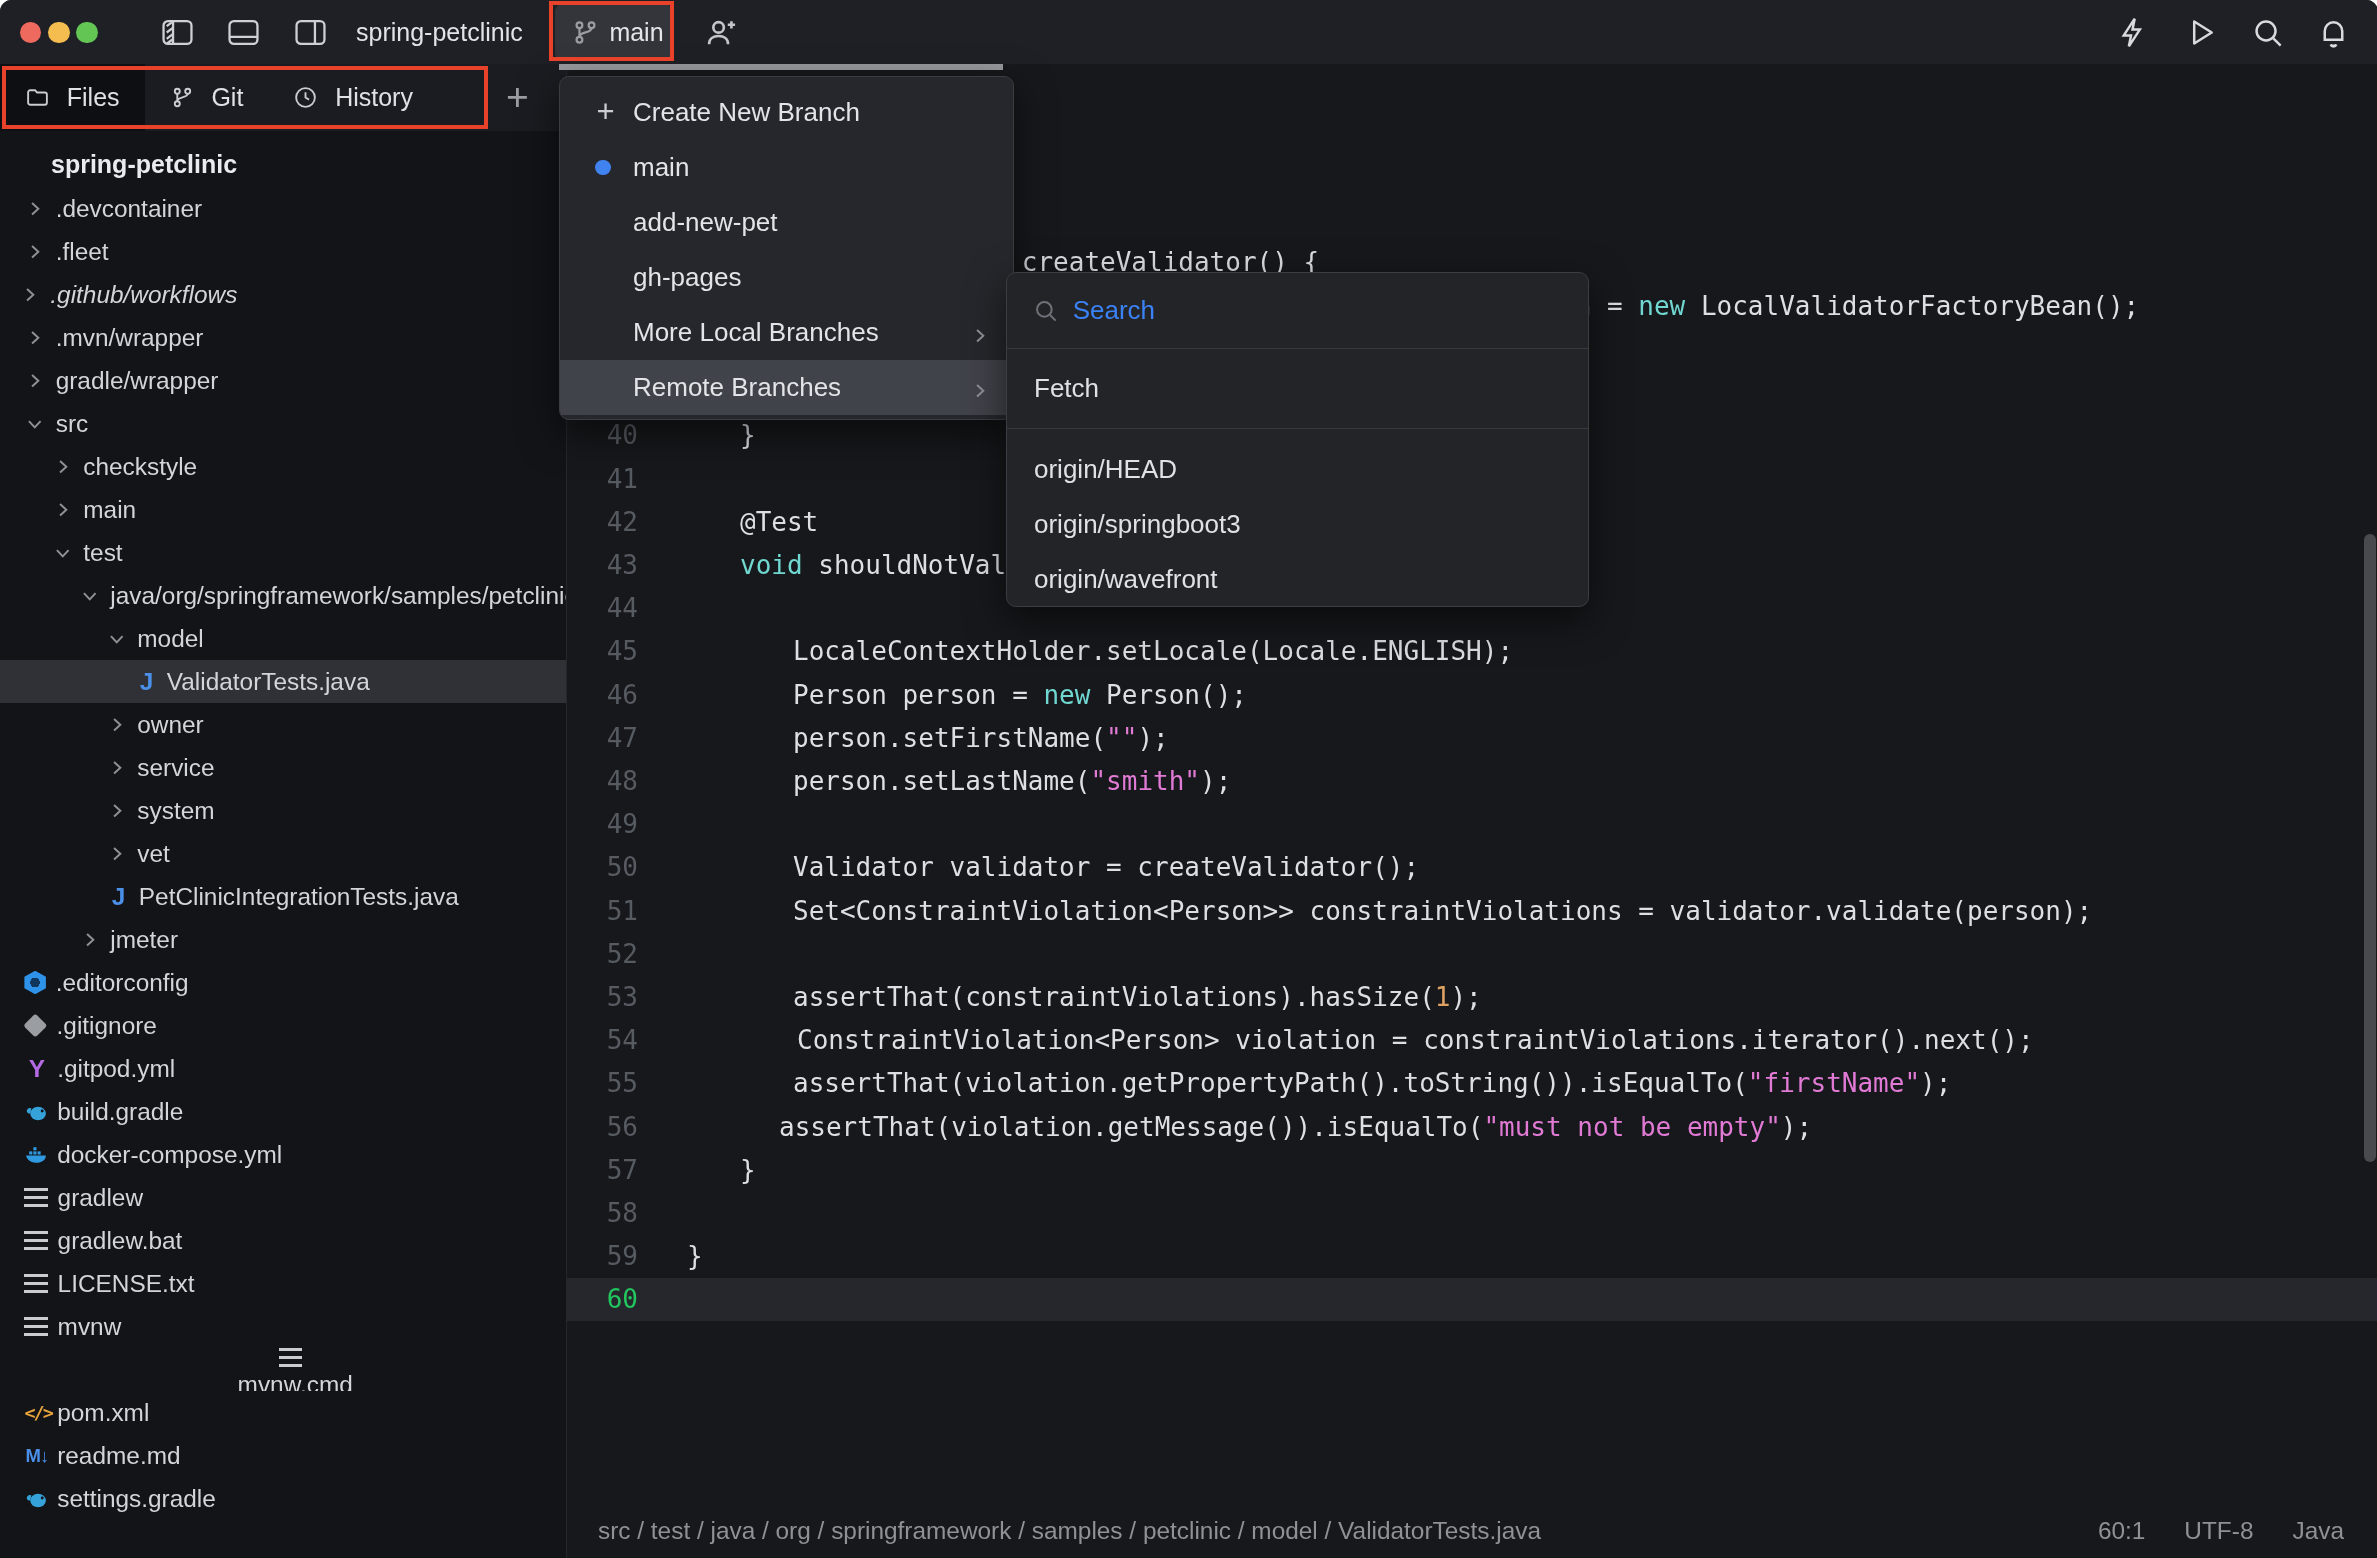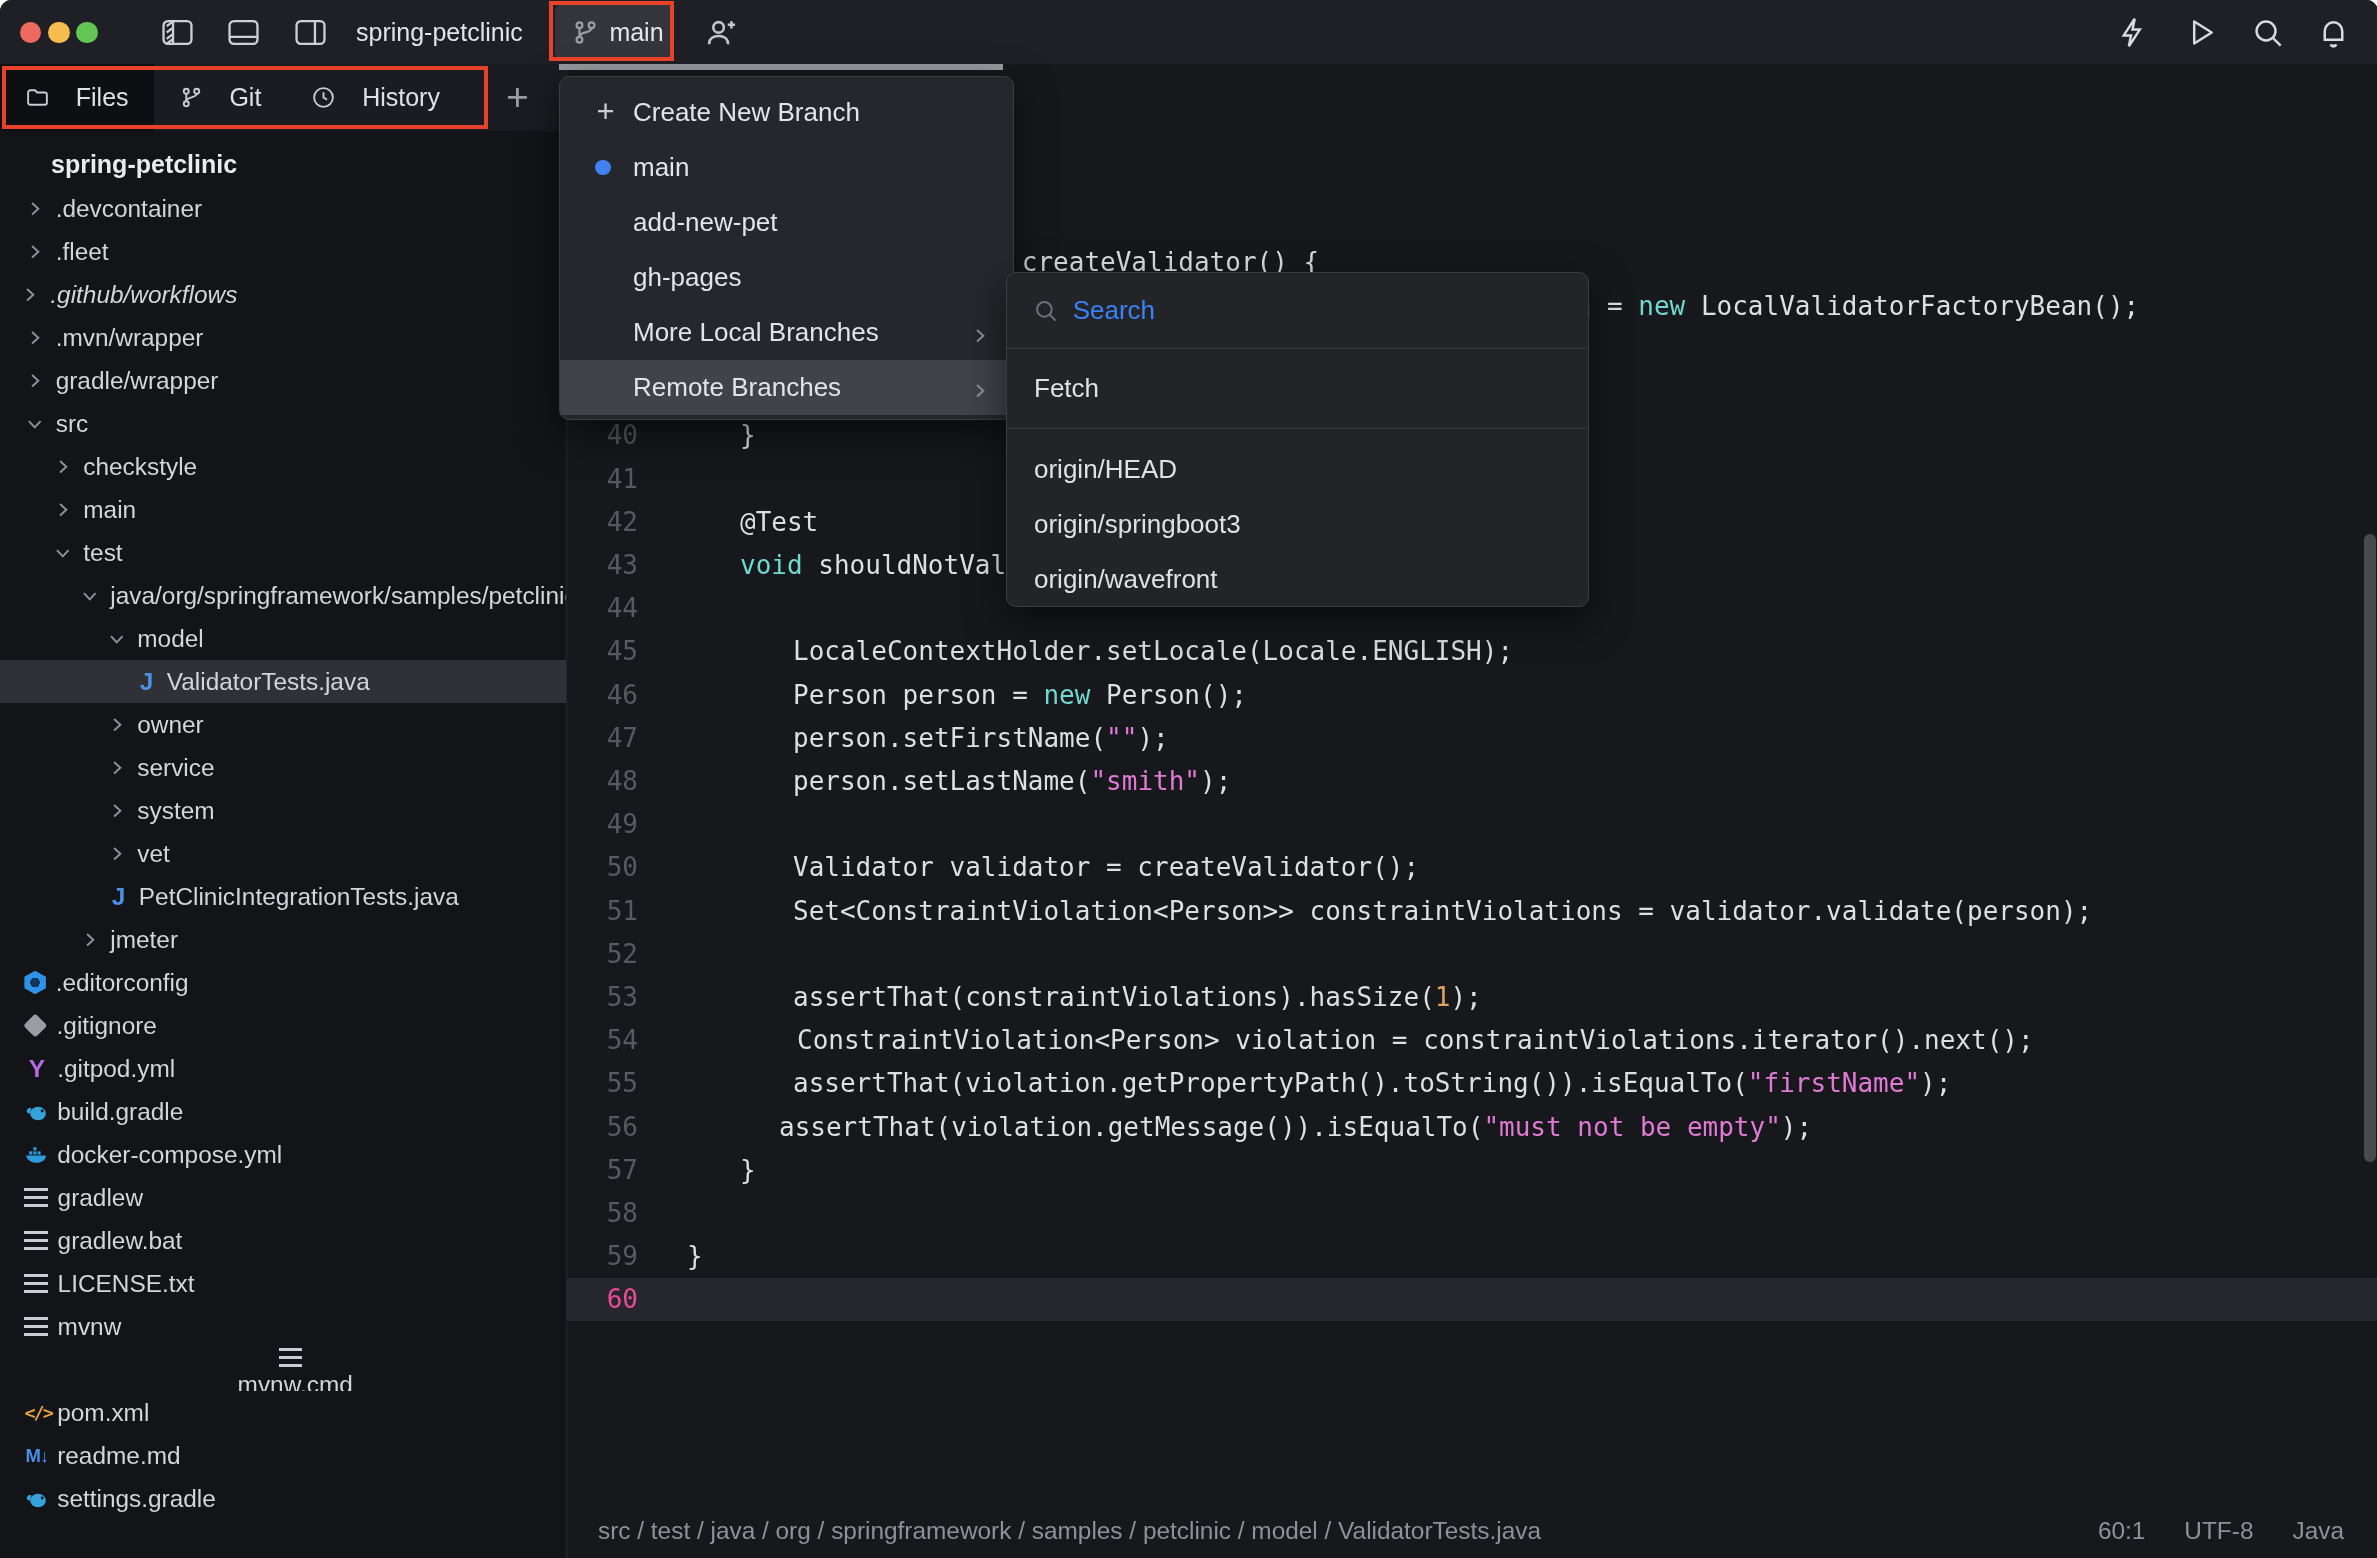--- a/index.html
+++ b/index.html
@@ -22,21 +22,21 @@
 
   
   .ann{position:absolute;border:4.9px solid #e8432a;z-index:60;pointer-events:none;}
   .ann-main{left:549px;top:1px;width:125px;height:60px;}
   .ann-tabs{left:2px;top:66px;width:486px;height:63px;}
   .graybar{position:absolute;left:559px;top:64px;width:444px;height:5.9px;background:#97999e;z-index:31;}
 
   
   .sidebar{position:absolute;left:0;top:64px;width:566px;height:1494px;background:#131418;z-index:5;}
   .tabstrip{position:absolute;left:0;top:0;width:566px;height:67px;background:#1b1c21;display:flex;align-items:stretch;}
-  .ptab{display:flex;align-items:center;gap:18px;padding:0 25px;color:#dfe1e5;font-size:25px;}
+  .ptab{display:flex;align-items:center;gap:9px;padding:0 25px;color:#dfe1e5;font-size:25px;}
   .ptab.active{background:#0e0f13;}
   .plus-btn{position:absolute;left:501px;top:17.6px;width:33px;height:33px;color:#9a9da2;font-size:39px;
     line-height:29px;text-align:center;font-weight:300;}
   .tree{position:absolute;left:0;top:78px;width:566px;}
   .tree-header{height:45px;line-height:45px;padding-left:51px;color:#e9ebee;font-size:25px;font-weight:bold;}
   .trow{position:relative;height:43px;display:flex;align-items:center;color:#d3d5d9;font-size:24.4px;white-space:nowrap;overflow:hidden;width:566px;}
   .trow.selected{background:#2f3136;}
   .chev{width:21.5px;height:21.5px;flex:0 0 21.5px;margin-right:9.8px;}
   .fi{width:25px;flex:0 0 25px;margin-right:7.8px;text-align:center;font-weight:bold;}
   .fi-java{color:#4a8fe8;font-size:24.4px;}
@@ -49,21 +49,21 @@
   .linesi{width:23.4px;height:19.5px;flex:0 0 23.4px;margin-right:9.8px;
     background:repeating-linear-gradient(to bottom,#c9ccd1 0 2.9px,transparent 2.9px 7.8px);}
   .svgi{flex:0 0 25px;width:25px;height:25px;margin-right:7.8px;}
 
   
   .editor{position:absolute;left:566px;top:64px;width:1812px;height:1494px;background:#17181b;border-left:1px solid #26272c;}
   .code-row{position:absolute;left:0;width:1812px;height:43px;display:flex;align-items:center;
     font-family:"DejaVu Sans Mono",monospace;font-size:26px;}
   .code-row.active{background:#25272c;}
   .gut{position:absolute;left:0;top:0;width:71px;height:43px;line-height:43px;text-align:right;color:#565a61;}
-  .code-row.active .gut{color:#ec4899;}
+  .code-row.active .gut{color:#22c55e;}
   .codeline{position:absolute;top:0;height:43px;line-height:43px;white-space:pre;color:#dddfe3;}
   .tk-k{color:#70d7d1;}
   .tk-s{color:#e07ad5;}
   .tk-n{color:#dfa263;}
   .scrollbar{position:absolute;right:2px;top:470px;width:11.7px;height:628px;background:rgba(255,255,255,.22);border-radius:5.9px;}
 
   
   .statusbar{position:absolute;left:0;bottom:0;width:1812px;height:55px;display:flex;align-items:center;
     color:#8e9196;font-size:24.4px;}
   .crumb{margin-left:31px;}

